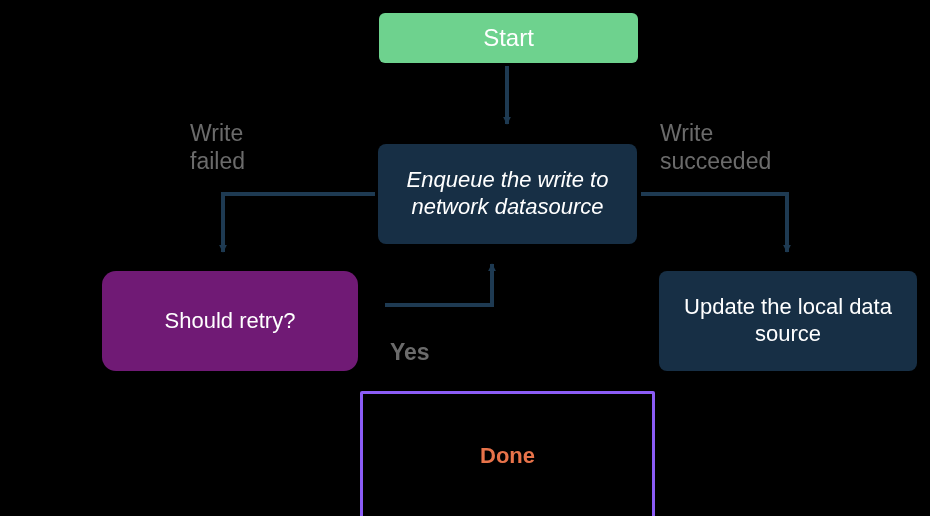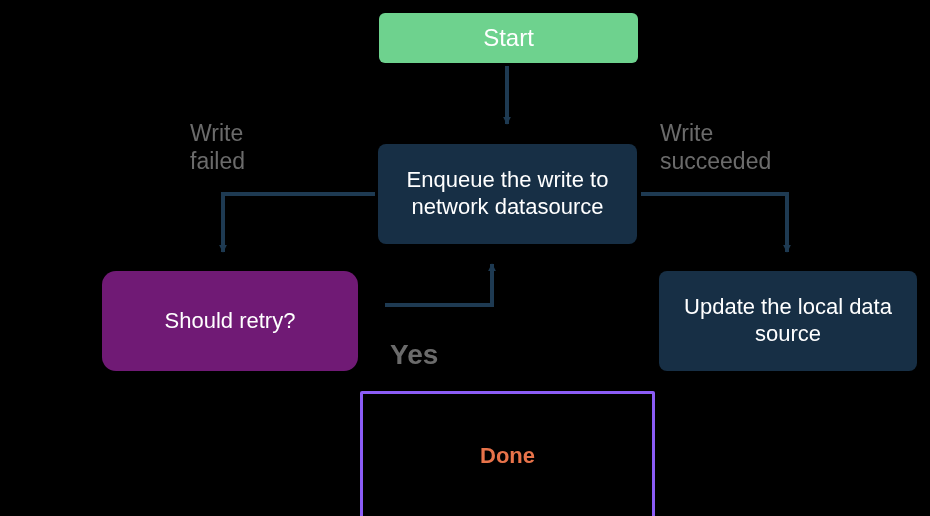--- a/index.html
+++ b/index.html
@@ -49,20 +49,21 @@
   .node-enqueue {
     left: 378px;
     top: 138px;
     width: 259px;
     height: 100px;
     background: #172f45;
     border-radius: 8px;
     color: #ffffff;
     font-size: 22px;
     padding: 0 14px;
+    font-style: italic;
   }
   .node-retry {
     left: 102px;
     top: 265px;
     width: 256px;
     height: 100px;
     background: #701a75;
     border-radius: 14px;
     color: #ffffff;
     font-size: 22px;
@@ -106,21 +107,21 @@
   .label-write-succeeded {
     left: 660px;
     top: 113px;
     width: 190px;
     font-size: 23px;
   }
   .label-yes {
     left: 390px;
     top: 332px;
     width: 115px;
-    font-size: 28px;
+    font-size: 23px;
     font-weight: bold;
   }
   .label-no {
     left: 62px;
     top: 441px;
     width: 120px;
     font-size: 23px;
     font-weight: bold;
   }
 </style>

